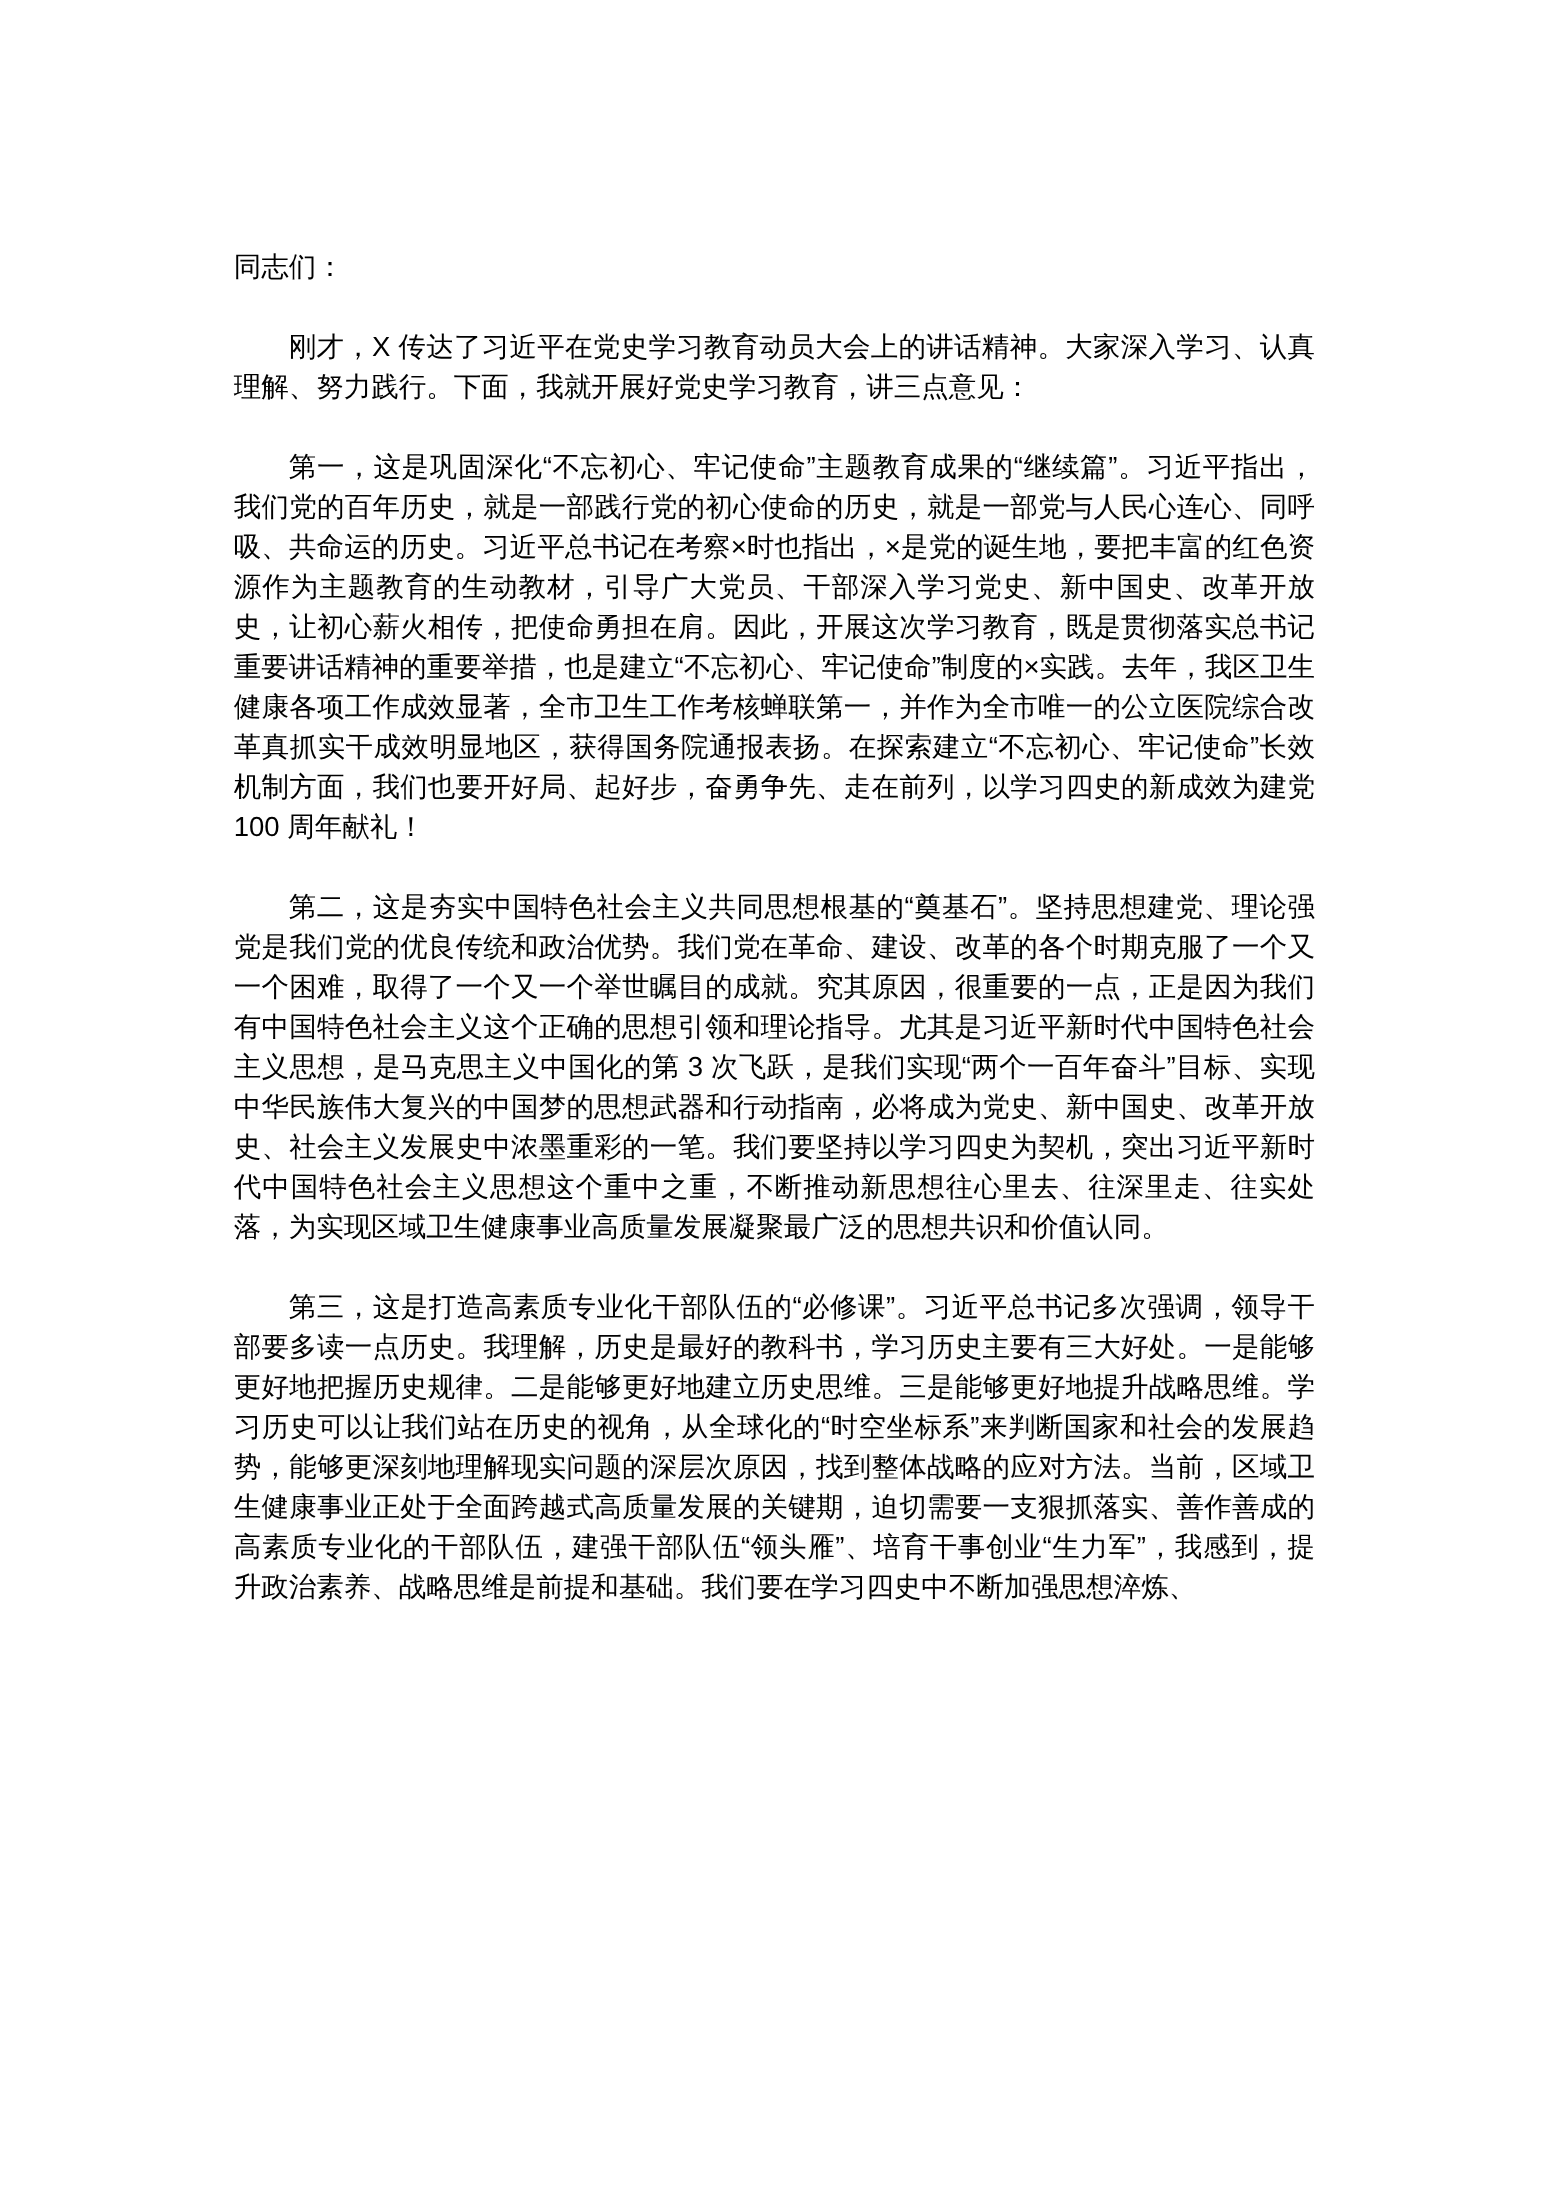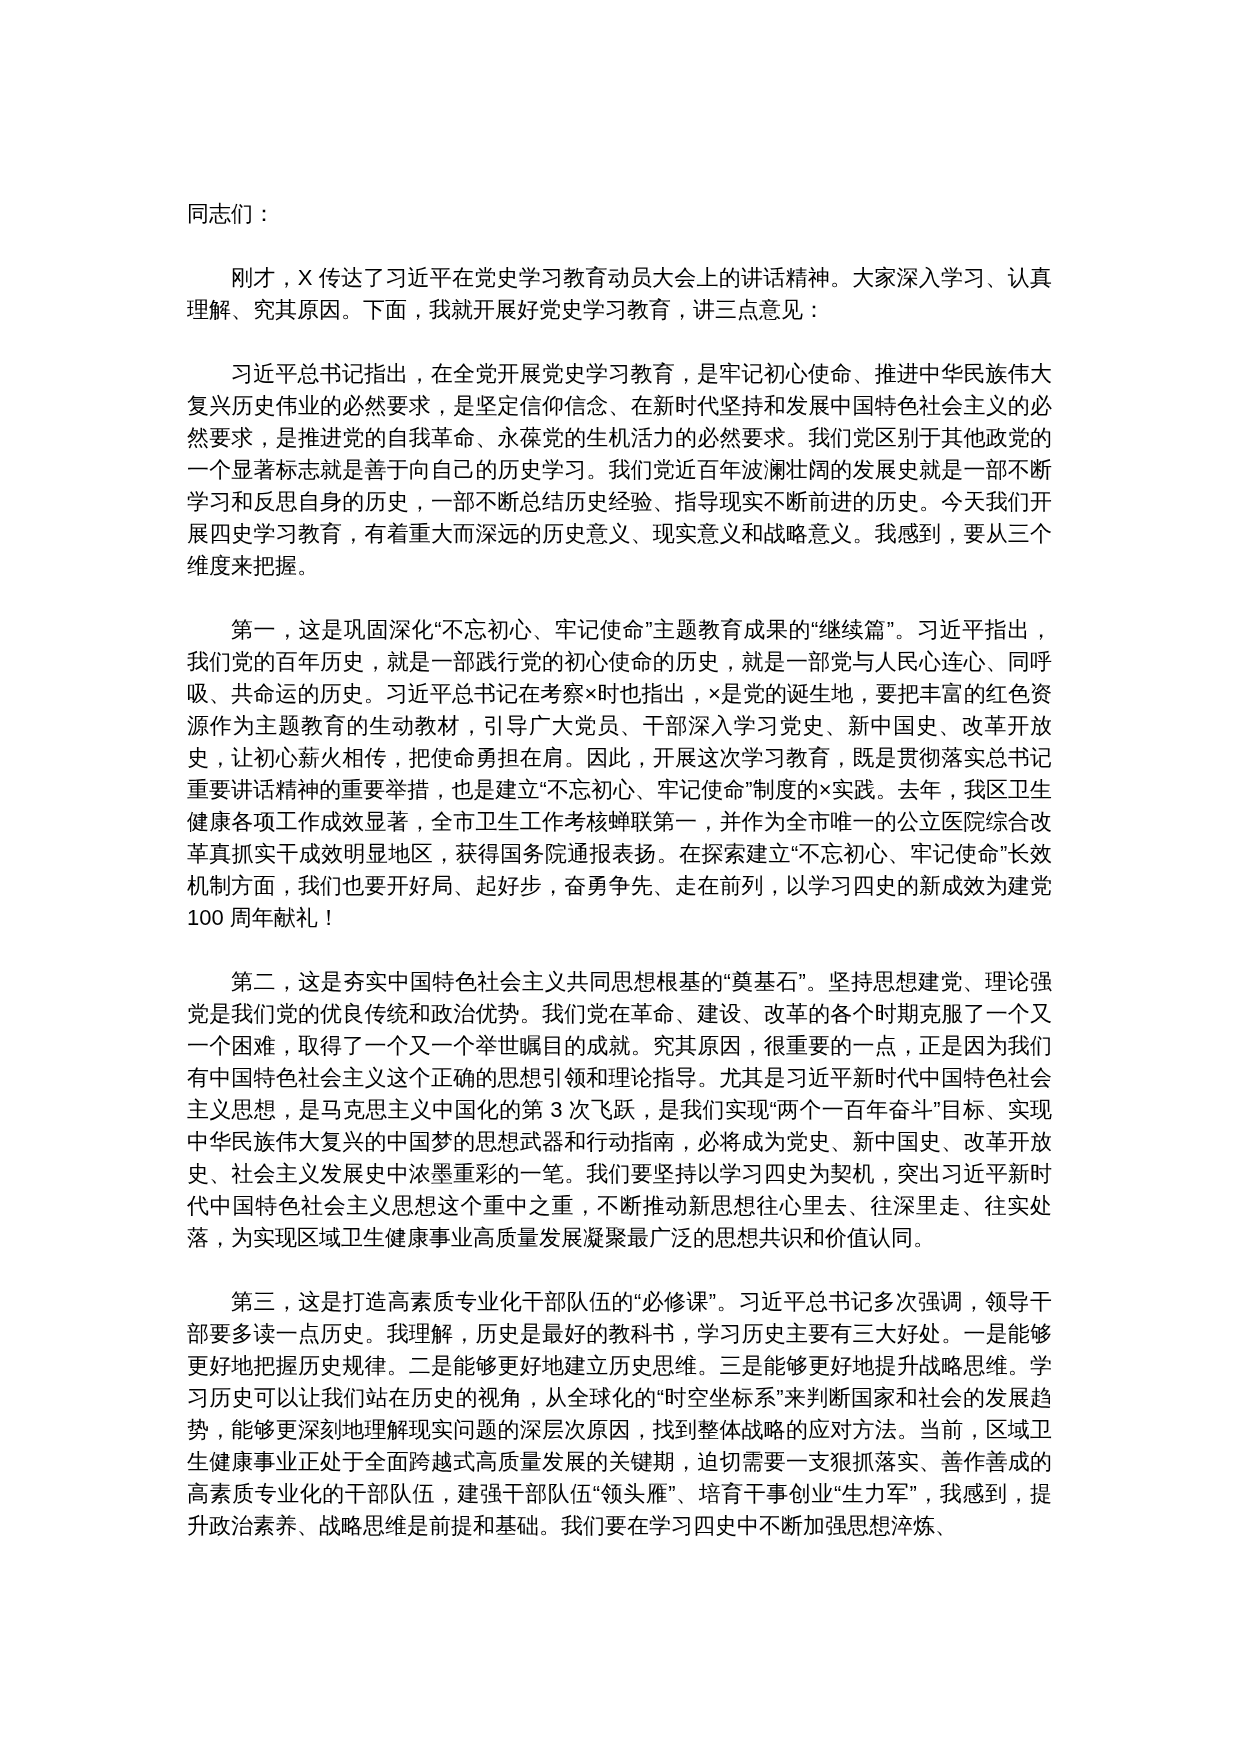--- a/index.html
+++ b/index.html
@@ -40,23 +40,22 @@
     text-indent: 2em;
     font-weight: 400;
   }
 </style>
 </head>
 <body>
 
 <div class="page">
   <p class="block salutation">同志们：</p>
 
-  <p class="block para">刚才，X 传达了习近平在党史学习教育动员大会上的讲话精神。大家深入学习、认真理解、究其原因。下面，我就开展好党史学习教育，讲三点意见：</p>
+  <p class="block para">刚才，X 传达了习近平在党史学习教育动员大会上的讲话精神。大家深入学习、认真理解、努力践行。下面，我就开展好党史学习教育，讲三点意见：</p>
 
 
-  <p class="block para">习近平总书记指出，在全党开展党史学习教育，是牢记初心使命、推进中华民族伟大复兴历史伟业的必然要求，是坚定信仰信念、在新时代坚持和发展中国特色社会主义的必然要求，是推进党的自我革命、永葆党的生机活力的必然要求。我们党区别于其他政党的一个显著标志就是善于向自己的历史学习。我们党近百年波澜壮阔的发展史就是一部不断学习和反思自身的历史，一部不断总结历史经验、指导现实不断前进的历史。今天我们开展四史学习教育，有着重大而深远的历史意义、现实意义和战略意义。我感到，要从三个维度来把握。</p>
 
   <p class="block para">第一，这是巩固深化“不忘初心、牢记使命”主题教育成果的“继续篇”。习近平指出，我们党的百年历史，就是一部践行党的初心使命的历史，就是一部党与人民心连心、同呼吸、共命运的历史。习近平总书记在考察×时也指出，×是党的诞生地，要把丰富的红色资源作为主题教育的生动教材，引导广大党员、干部深入学习党史、新中国史、改革开放史，让初心薪火相传，把使命勇担在肩。因此，开展这次学习教育，既是贯彻落实总书记重要讲话精神的重要举措，也是建立“不忘初心、牢记使命”制度的×实践。去年，我区卫生健康各项工作成效显著，全市卫生工作考核蝉联第一，并作为全市唯一的公立医院综合改革真抓实干成效明显地区，获得国务院通报表扬。在探索建立“不忘初心、牢记使命”长效机制方面，我们也要开好局、起好步，奋勇争先、走在前列，以学习四史的新成效为建党 100 周年献礼！</p>
 
   <p class="block para">第二，这是夯实中国特色社会主义共同思想根基的“奠基石”。坚持思想建党、理论强党是我们党的优良传统和政治优势。我们党在革命、建设、改革的各个时期克服了一个又一个困难，取得了一个又一个举世瞩目的成就。究其原因，很重要的一点，正是因为我们有中国特色社会主义这个正确的思想引领和理论指导。尤其是习近平新时代中国特色社会主义思想，是马克思主义中国化的第 3 次飞跃，是我们实现“两个一百年奋斗”目标、实现中华民族伟大复兴的中国梦的思想武器和行动指南，必将成为党史、新中国史、改革开放史、社会主义发展史中浓墨重彩的一笔。我们要坚持以学习四史为契机，突出习近平新时代中国特色社会主义思想这个重中之重，不断推动新思想往心里去、往深里走、往实处落，为实现区域卫生健康事业高质量发展凝聚最广泛的思想共识和价值认同。</p>
 
   <p class="block para">第三，这是打造高素质专业化干部队伍的“必修课”。习近平总书记多次强调，领导干部要多读一点历史。我理解，历史是最好的教科书，学习历史主要有三大好处。一是能够更好地把握历史规律。二是能够更好地建立历史思维。三是能够更好地提升战略思维。学习历史可以让我们站在历史的视角，从全球化的“时空坐标系”来判断国家和社会的发展趋势，能够更深刻地理解现实问题的深层次原因，找到整体战略的应对方法。当前，区域卫生健康事业正处于全面跨越式高质量发展的关键期，迫切需要一支狠抓落实、善作善成的高素质专业化的干部队伍，建强干部队伍“领头雁”、培育干事创业“生力军”，我感到，提升政治素养、战略思维是前提和基础。我们要在学习四史中不断加强思想淬炼、</p>
 </div>
 
 </body></html>

